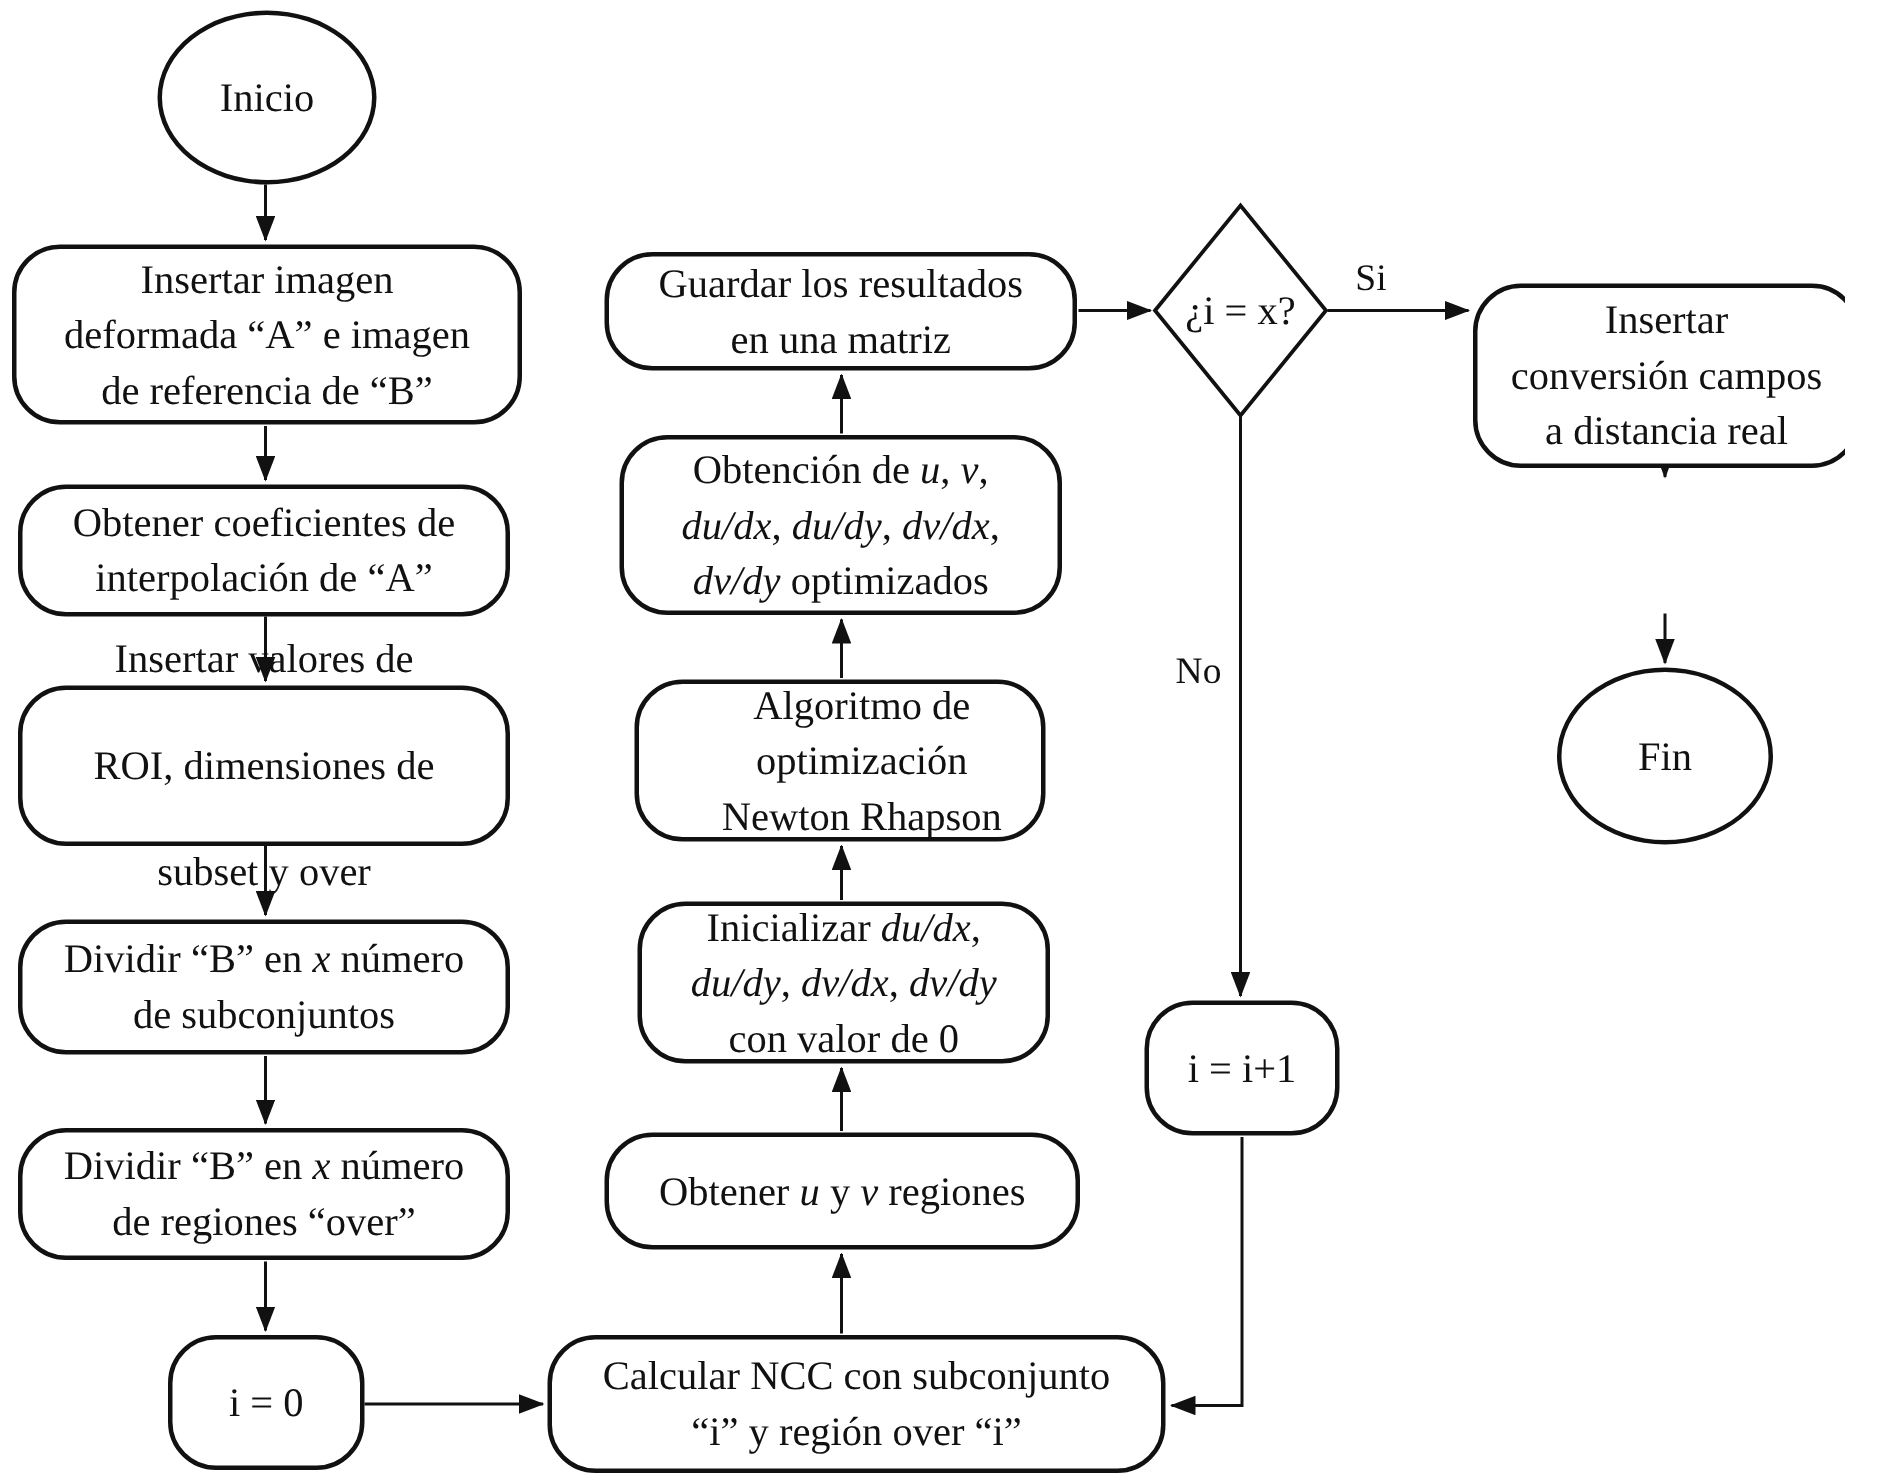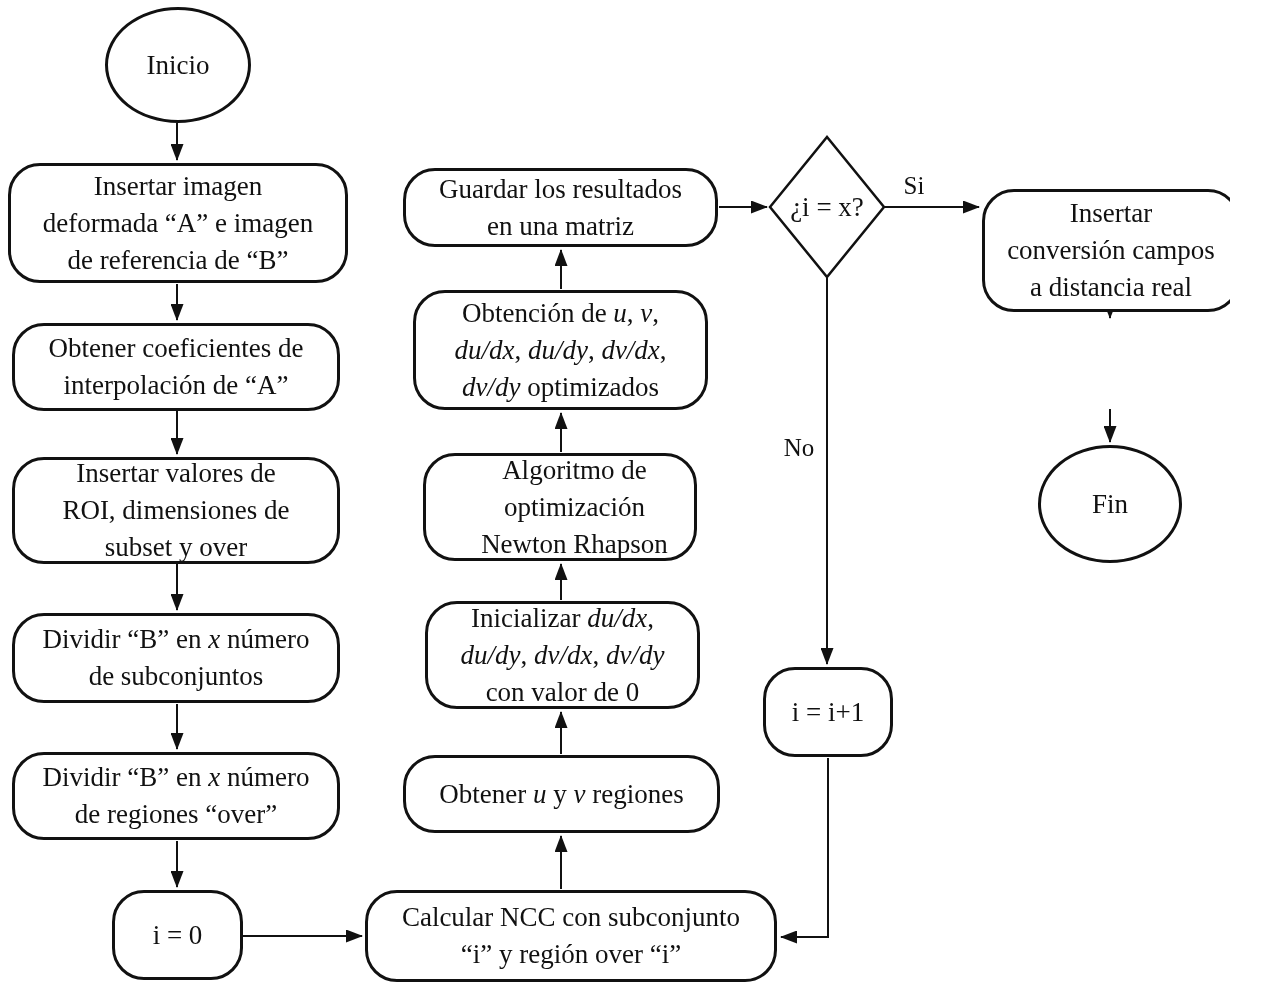--- a/index.html
+++ b/index.html
@@ -62,21 +62,21 @@
     </div>
     <div class="node rounded" style="left: 8px; top: 163px; width: 340px; height: 120px;">
       <div class="line"><span>Insertar imagen</span></div>
       <div class="line"><span>deformada “A” e imagen</span></div>
       <div class="line"><span>de referencia de “B”</span></div>
     </div>
     <div class="node rounded" style="left: 12px; top: 323px; width: 328px; height: 88px;">
       <div class="line"><span>Obtener coeficientes de</span></div>
       <div class="line"><span>interpolación de “A”</span></div>
     </div>
-    <div class="node rounded" style="left: 12px; top: 457px; width: 328px; height: 107px;">
+    <div class="node rounded" style="left: 12px; top: 457px; width: 328px; height: 107px; gap: 34px;">
       <div class="line"><span>Insertar valores de</span></div>
       <div class="line"><span>ROI, dimensiones de</span></div>
       <div class="line"><span>subset y over</span></div>
     </div>
     <div class="node rounded" style="left: 12px; top: 613px; width: 328px; height: 90px;">
       <div class="line"><span>Dividir “B” en </span><span class="it">x</span><span> número</span></div>
       <div class="line"><span>de subconjuntos</span></div>
     </div>
     <div class="node rounded" style="left: 12px; top: 752px; width: 328px; height: 88px;">
       <div class="line"><span>Dividir “B” en </span><span class="it">x</span><span> número</span></div>

